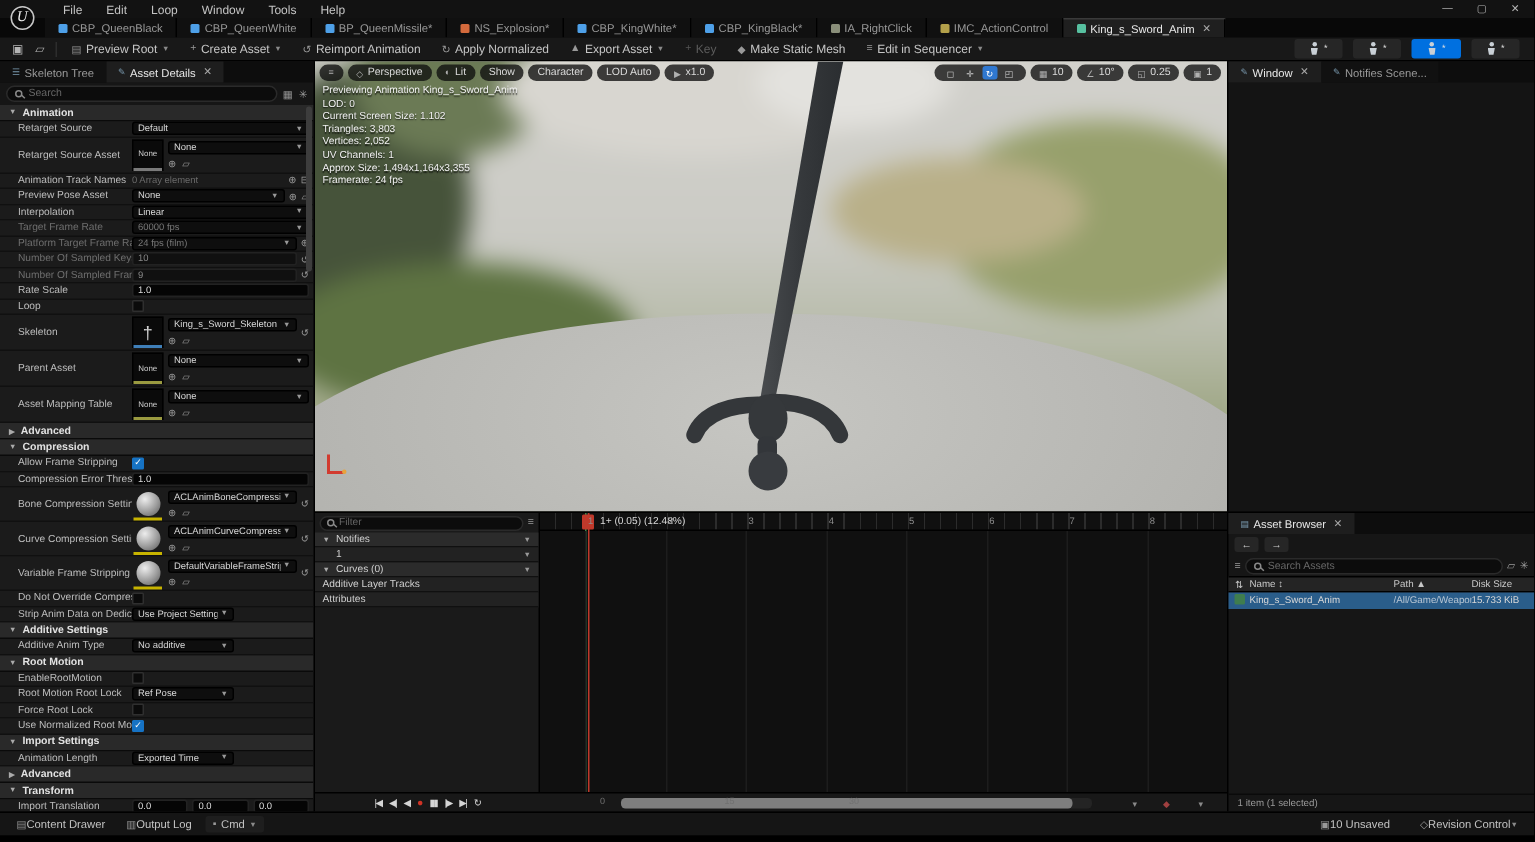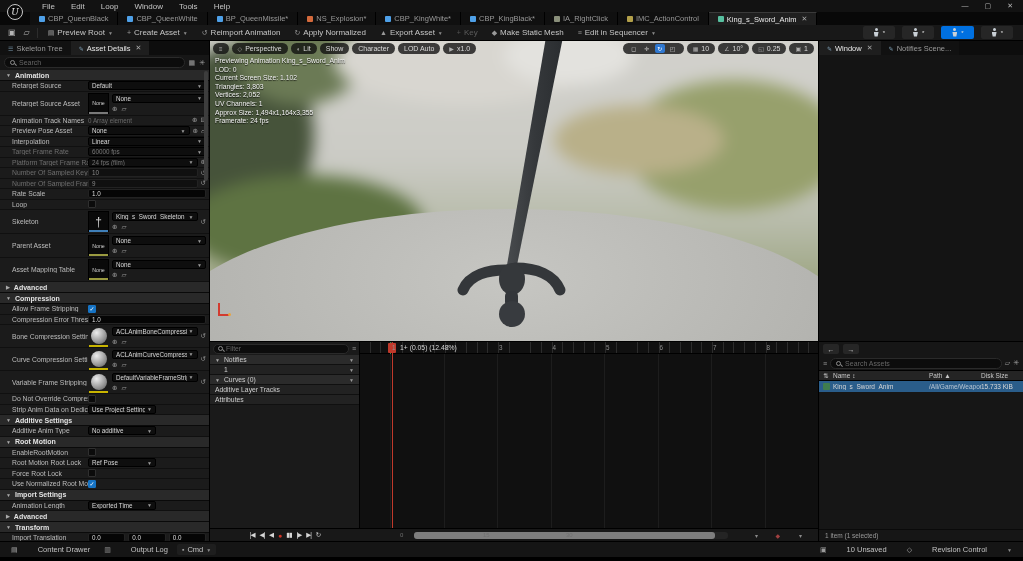--- a/index.html
+++ b/index.html
@@ -118,21 +118,21 @@
 .ab-row{height:11px;display:flex;align-items:center;font-size:6.5px;color:#d8d8d8;flex:0 0 auto}
 .ab-row.selected{background:#2a5d8a}
 .col-ic{width:14px;text-align:center;flex:0 0 auto}
 .col-name{width:96px;white-space:nowrap;overflow:hidden;flex:0 0 auto}
 .col-path{width:52px;white-space:nowrap;overflow:hidden;flex:0 0 auto;color:#b8c6d4}
 .col-size{flex:1;white-space:nowrap;overflow:hidden}
 .ab-footer{margin-top:auto;height:12px;display:flex;align-items:center;padding:0 6px;font-size:6.5px;color:#9a9a9a;border-top:1px solid #0a0a0a;flex:0 0 auto}
 .anim-ic{width:7px;height:7px;background:#3f7d4e;border-radius:1px;display:inline-block}
 
 .statusbar{position:absolute;left:0;right:0;bottom:4px;height:16px;background:#151515;border-top:1px solid #000;display:flex;align-items:center;gap:4px;padding:0 6px;font-size:7.5px;color:#c2c2c2}
-.sb-item{display:flex;align-items:center;gap:20px;padding:0 5px}
+.sb-item{display:flex;align-items:center;gap:0;padding:0 5px}
 .sb-ic{font-size:7px;color:#9a9a9a}
 .cmdbox{display:flex;align-items:center;gap:3px;background:#1e1e1e;border-radius:2px;height:11px;padding:0 5px}
 .console{width:255px;height:11px;background:#060606;border:1px solid #1e1e1e;border-radius:2px;color:#7a7a7a;font-size:7px;font-family:"DejaVu Sans Mono",monospace;padding:0 5px;outline:none}
 .console::placeholder{color:#4d4d4d}
 .sb-right{margin-left:auto;display:flex;align-items:center;gap:10px}
 .bottom-strip{position:absolute;left:0;right:0;bottom:0;height:4px;background:#000}
 </style>
 </head>
 <body>
 
@@ -785,20 +785,27 @@
           <span class="tab-close">✕</span>
         </div>
         <div class="panel-tab">
           <span class="ptab-ic">✎</span>
           <span>Notifies Scene...</span>
         </div>
       </div>
   </div>
 
   <div class="right-bottom">
+    <div class="panel-tabs">
+      <div class="panel-tab active">
+        <span class="ptab-ic">▤</span>
+        <span>Asset Browser</span>
+        <span class="tab-close">✕</span>
+      </div>
+    </div>
     <div class="ab-nav" id="ab-nav">
         <span class="ab-arrow">←</span>
         <span class="ab-arrow">→</span>
       </div>
     <div class="ab-searchrow">
       <span class="sr-ic">≡</span>
       <div class="searchbox">
         <span class="i-search"></span>
         <span>Search Assets</span>
       </div>

